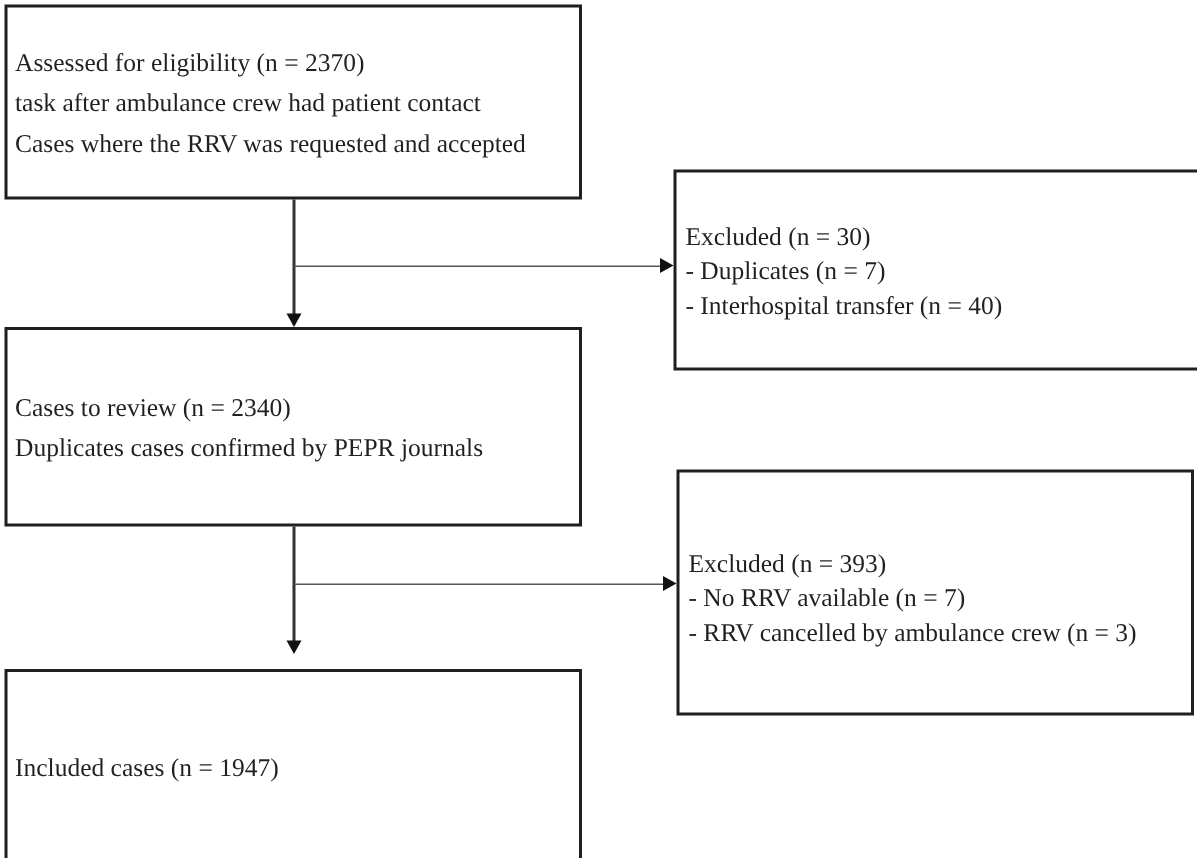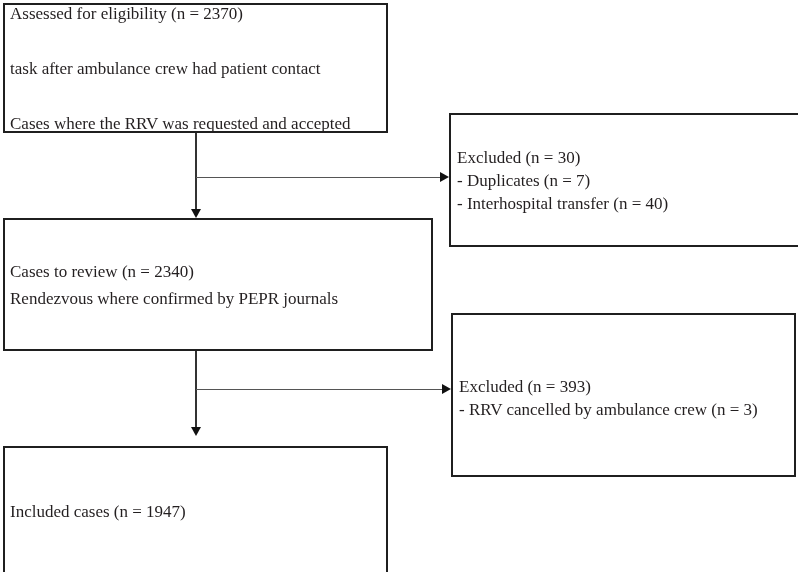--- a/index.html
+++ b/index.html
@@ -25,23 +25,23 @@
     flex-direction: column;
     justify-content: center;
     padding-left: 5px;
     padding-right: 4px;
     font-size: 17px;
   }
   .left-box  { line-height: 27px; }
   .right-box { line-height: 23px; padding-left: 6px; }
   .bline { white-space: nowrap; }
 
-  #box-assessed  { left: 3px;   top: 3px;   width: 385px; height: 130px; gap: 28px; }
+  #box-assessed  { left: 3px;   top: 3px;   width: 385px; height: 130px; }
   #box-excluded1 { left: 449px; top: 113px; width: 388px; height: 134px; }
-  #box-review    { left: 3px;   top: 218px; width: 430px; height: 133px; }
+  #box-review    { left: 3px;   top: 218px; width: 385px; height: 133px; }
   #box-excluded2 { left: 451px; top: 313px; width: 345px; height: 164px; padding-top: 6px; }
   #box-included  { left: 3px;   top: 446px; width: 385px; height: 131px; }
 
   .vline {
     position: absolute;
     width: 2px;
     background: var(--connector-dark, #333333);
   }
   #vline1 { left: 195px; top: 133px; height: 77px; }
   #vline2 { left: 195px; top: 351px; height: 77px; }
@@ -86,25 +86,26 @@
   </div>
 
   <div class="box right-box" id="box-excluded1">
     <div class="bline">Excluded (n = 30)</div>
     <div class="bline">- Duplicates (n = 7)</div>
     <div class="bline">- Interhospital transfer (n = 40)</div>
   </div>
 
   <div class="box left-box" id="box-review">
     <div class="bline">Cases to review (n = 2340)</div>
-    <div class="bline">Rendezvous where confirmed by PEPR journals</div>
+    <div class="bline">Duplicates cases confirmed by PEPR journals</div>
   </div>
 
   <div class="box right-box" id="box-excluded2">
     <div class="bline">Excluded (n = 393)</div>
+    <div class="bline">- No RRV available (n = 7)</div>
     <div class="bline">- RRV cancelled by ambulance crew (n = 3)</div>
   </div>
 
   <div class="box left-box" id="box-included">
     <div class="bline">Included cases (n = 1947)</div>
   </div>
 
   <div class="vline" id="vline1"></div>
   <div class="arrow-down" id="arrow-down1"></div>
   <div class="hline" id="hline1"></div>

